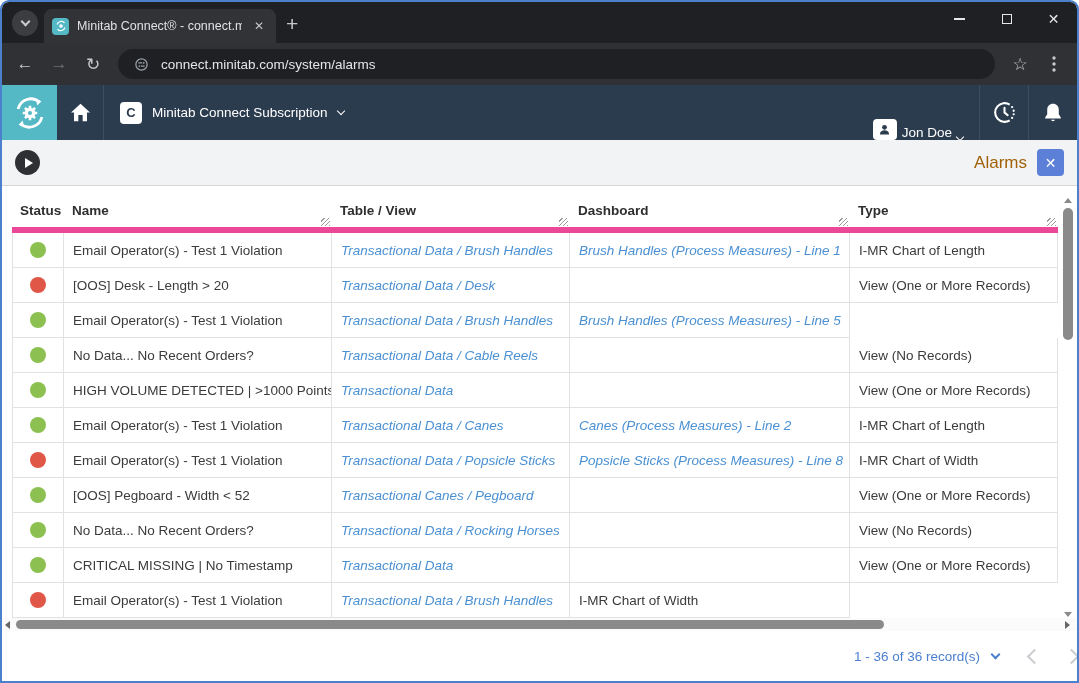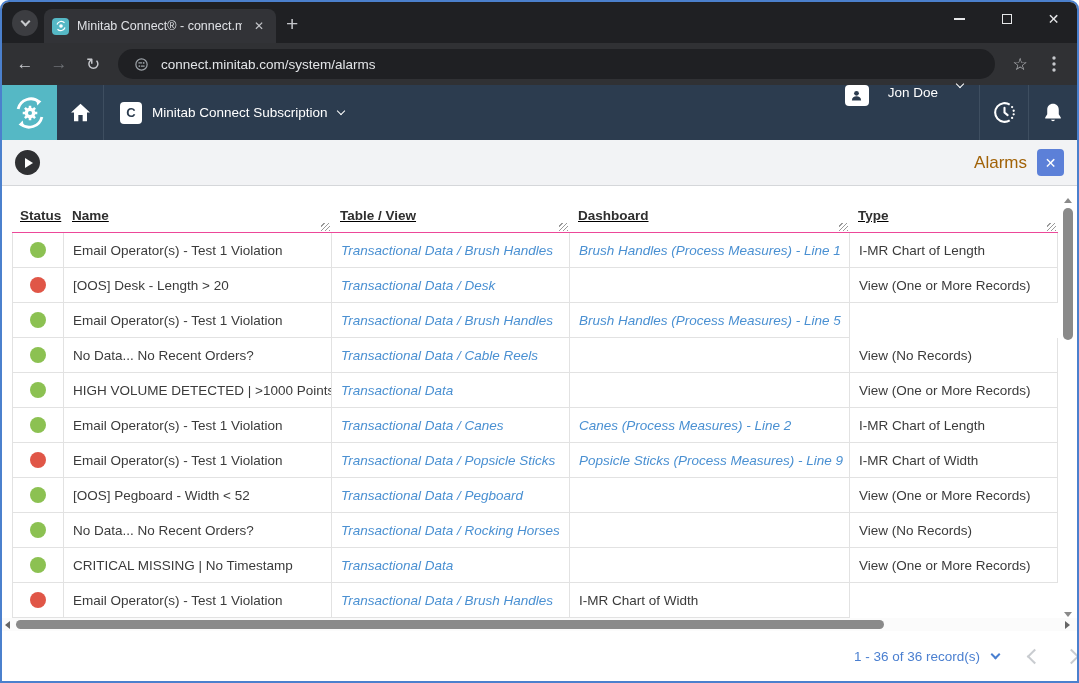--- a/index.html
+++ b/index.html
@@ -37,38 +37,38 @@
   .appbar{height:55px;background:#2c3c4f;display:flex;align-items:stretch;flex:none;color:#fff;}
   .logo{width:55px;height:55px;background:#55b8c5;display:flex;align-items:center;justify-content:center;flex:none;cursor:pointer;}
   .homebtn{width:46px;display:flex;align-items:center;justify-content:center;cursor:pointer;}
   .vdiv{width:1px;background:#3e4e60;margin:0;}
   .sub-sel{display:flex;align-items:center;gap:10px;padding:0 16px;cursor:pointer;}
   .c-badge{width:22px;height:22px;background:#fff;border-radius:4px;color:#2c3c4f;font-weight:700;font-size:13px;
     display:flex;align-items:center;justify-content:center;}
   .sub-label{font-size:13.5px;}
   .chev-w{display:inline-block;width:6px;height:6px;border-right:1.8px solid #fff;border-bottom:1.8px solid #fff;transform:rotate(45deg);margin-top:-4px;}
   .appbar-spacer{flex:1;}
-  .user-sel{display:flex;align-items:flex-start;gap:19px;padding:0 16px;cursor:pointer;}
+  .user-sel{display:flex;align-items:flex-end;gap:5px;padding:0 16px;cursor:pointer;}
   .user-badge{width:24px;height:21px;background:#fff;border-radius:4px;display:flex;align-items:center;justify-content:center;}
   .user-name{font-size:13.5px;}
   .iconbtn{width:48px;display:flex;align-items:center;justify-content:center;cursor:pointer;}
   
   .alarmbar{height:46px;background:#f2f3f5;border-bottom:1px solid #d5d7da;display:flex;align-items:center;
     padding:0 13px;flex:none;}
   .playbtn{width:25px;height:25px;border-radius:50%;background:#2f3033;display:flex;align-items:center;justify-content:center;cursor:pointer;}
   .playtri{width:0;height:0;border-left:8px solid #fff;border-top:5px solid transparent;border-bottom:5px solid transparent;margin-left:2px;}
   .alarmbar-spacer{flex:1;}
   .panel-title{font-size:17px;color:#a16207;margin-right:10px;}
   .panel-close{width:27px;height:27px;background:#5c80d8;border-radius:4px;color:#fff;font-size:14px;
     display:flex;align-items:center;justify-content:center;cursor:pointer;}
   
   .content{flex:1;position:relative;background:#fff;display:flex;flex-direction:column;overflow:hidden;}
   .grid{margin:0 19px 0 10px;}
   .tr, .thead{display:grid;grid-template-columns:52px 268px 238px 280px 1fr;}
-  .thead{height:47px;align-items:end;border-bottom:1px solid #ec4899;text-decoration:underline;}
+  .thead{height:47px;align-items:end;border-bottom:6px solid #ec4899;}
   .th{font-size:13.5px;font-weight:700;color:#2f2f2f;padding:0 8px 9px 8px;position:relative;}
   .th .rh{position:absolute;right:2px;bottom:1px;width:9px;height:8px;
     background:repeating-linear-gradient(135deg,transparent 0 2px,#9a9a9a 2px 3px);cursor:col-resize;}
   .tr{height:35px;}
   .td{border-bottom:1px solid #e2e2e2;border-right:1px solid #e2e2e2;display:flex;align-items:center;
     padding:0 9px;font-size:13.5px;color:#3b3b3b;overflow:hidden;white-space:nowrap;}
   .td:first-child{border-left:1px solid #e2e2e2;justify-content:center;}
   .dot{width:16px;height:16px;border-radius:50%;}
   .link{color:#4a90d2;font-style:italic;cursor:pointer;}
   
@@ -284,29 +284,29 @@
             <div class="td link">Transactional Data / Canes</div>
             <div class="td link">Canes (Process Measures) - Line 2</div>
             <div class="td">I-MR Chart of Length</div>
           </div>
           <div class="tr">
             <div class="td">
               <span class="dot" style="background: rgb(224, 86, 71);"></span>
             </div>
             <div class="td">Email Operator(s) - Test 1 Violation</div>
             <div class="td link">Transactional Data / Popsicle Sticks</div>
-            <div class="td link">Popsicle Sticks (Process Measures) - Line 9</div>
+            <div class="td link">Popsicle Sticks (Process Measures) - Line 8</div>
             <div class="td">I-MR Chart of Width</div>
           </div>
           <div class="tr">
             <div class="td">
               <span class="dot" style="background: rgb(140, 193, 82);"></span>
             </div>
             <div class="td">[OOS] Pegboard - Width &lt; 52</div>
-            <div class="td link">Transactional Data / Pegboard</div>
+            <div class="td link">Transactional Canes / Pegboard</div>
             <div class="td link"></div>
             <div class="td">View (One or More Records)</div>
           </div>
           <div class="tr">
             <div class="td">
               <span class="dot" style="background: rgb(140, 193, 82);"></span>
             </div>
             <div class="td">No Data... No Recent Orders?</div>
             <div class="td link">Transactional Data / Rocking Horses</div>
             <div class="td link"></div>

